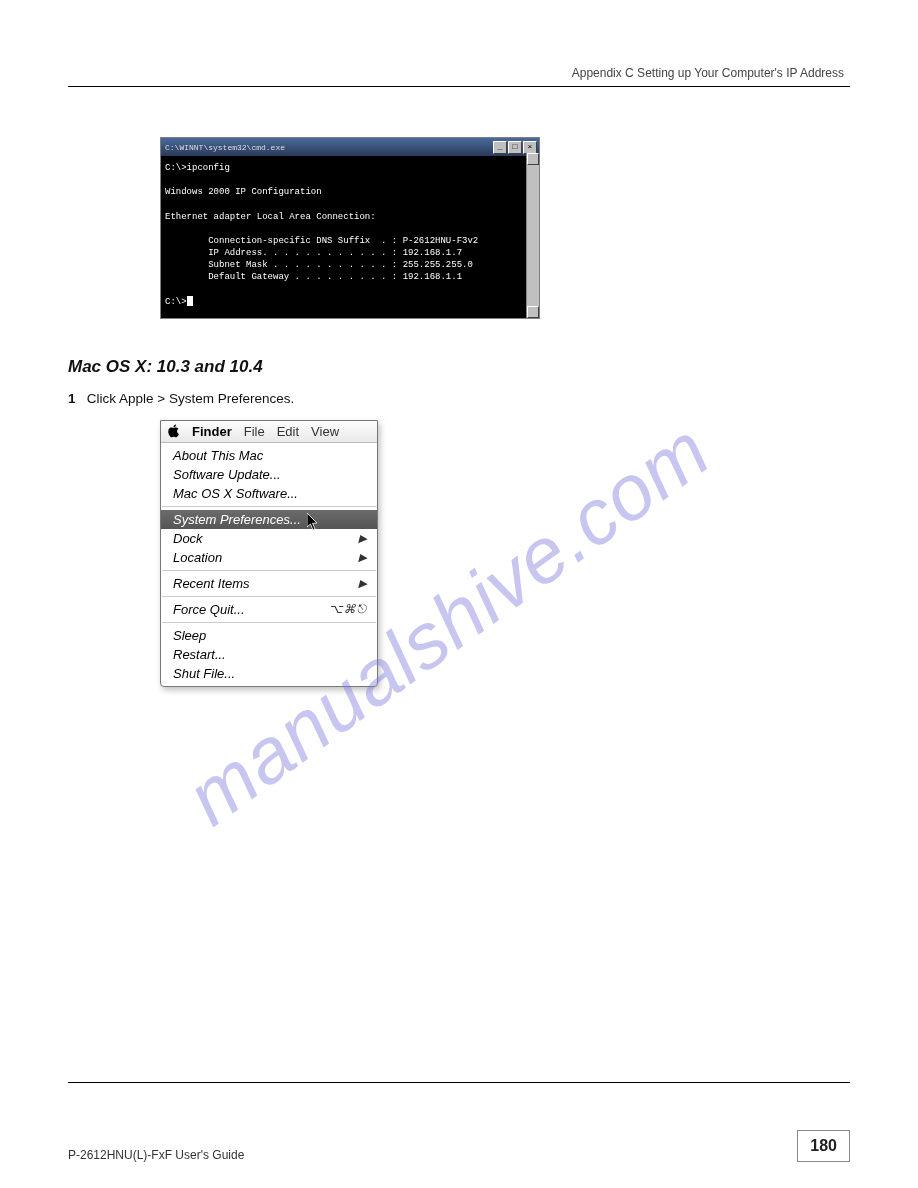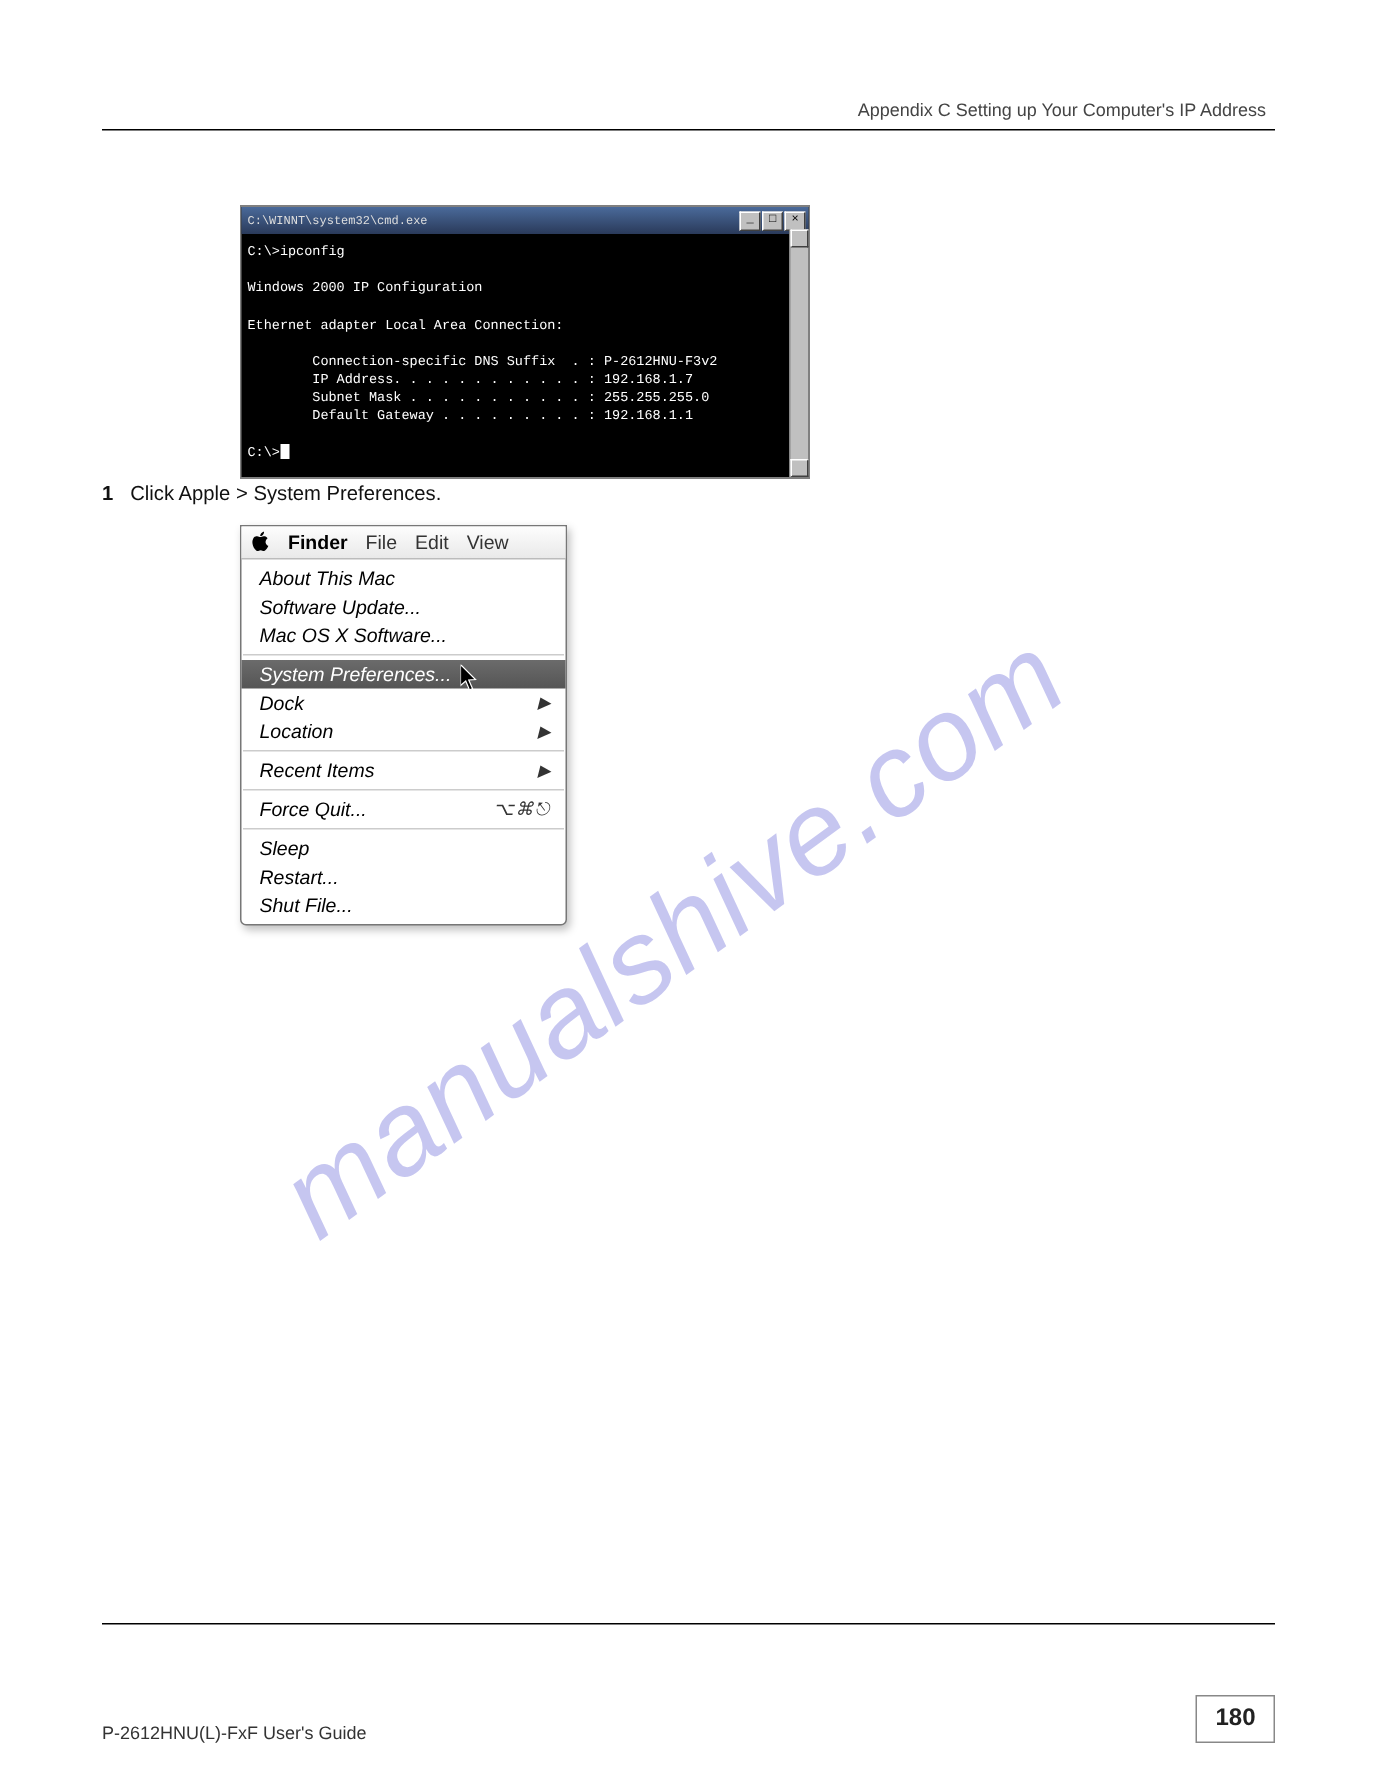--- a/index.html
+++ b/index.html
@@ -192,20 +192,21 @@
 
         Connection-specific DNS Suffix  . : P-2612HNU-F3v2
         IP Address. . . . . . . . . . . . : 192.168.1.7
         Subnet Mask . . . . . . . . . . . : 255.255.255.0
         Default Gateway . . . . . . . . . : 192.168.1.1
 
 C:\&gt;</span><span class="cursor-block"></span></div>
     <div class="cmd-scroll"></div>
   </div>
 
+  <div class="section-heading">Mac OS X: 10.3 and 10.4</div>
   <p class="body-text">
     <span class="step-num">1</span>&nbsp;&nbsp;&nbsp;<span>Click Apple &gt; System Preferences.</span>
   </p>
 
   <div class="mac-menu">
     <div class="mac-menubar">
       <span class="apple-logo">
         <svg viewBox="0 0 14 14" width="13" height="14">
             <path fill="#000" d="M10.8 7.3c0-1.8 1.5-2.6 1.5-2.7-0.8-1.2-2.1-1.4-2.6-1.4-1.1-0.1-2.1 0.6-2.6 0.6-0.5 0-1.4-0.6-2.3-0.6-1.2 0-2.3 0.7-2.9 1.8-1.2 2.2-0.3 5.4 0.9 7.1 0.6 0.8 1.3 1.8 2.2 1.7 0.9 0 1.2-0.6 2.3-0.6 1.1 0 1.4 0.6 2.3 0.6 1 0 1.6-0.9 2.2-1.7 0.7-1 1-1.9 1-2 0 0-1.9-0.7-2-2.8zM9 2.1c0.5-0.6 0.8-1.4 0.7-2.1-0.7 0-1.5 0.5-2 1-0.4 0.5-0.8 1.3-0.7 2.1 0.8 0.1 1.5-0.4 2-1z"></path>
           </svg>

